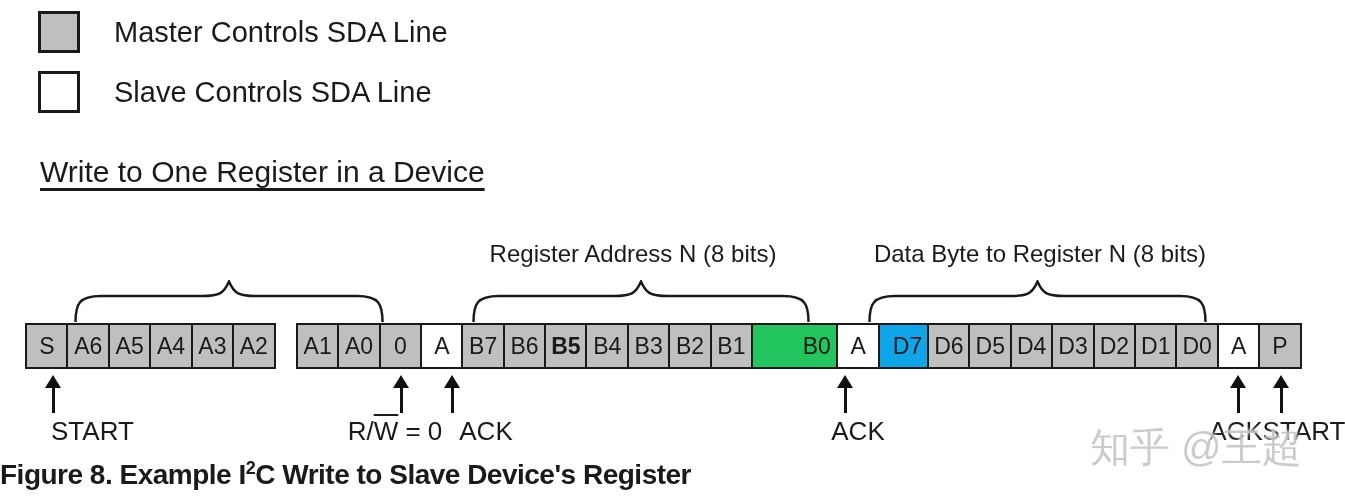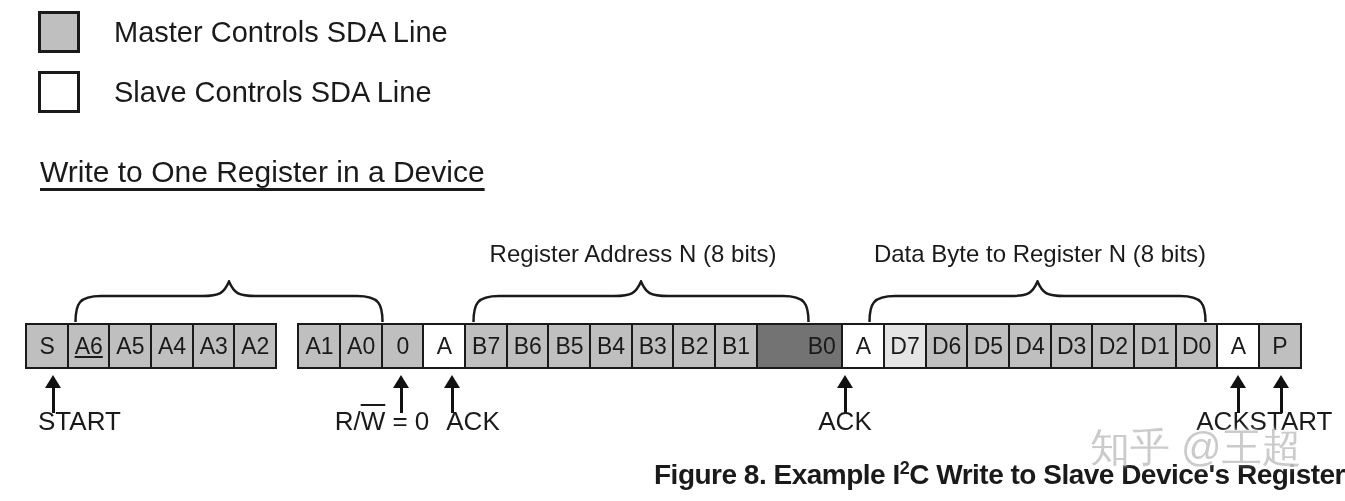--- a/index.html
+++ b/index.html
@@ -30,26 +30,26 @@
   }
   .bit-cell:first-child{margin-left:0;}
   
   .up-arrow{position:absolute;top:375px;width:16px;height:38px;transform:translateX(-50%);}
   .up-arrow .head{
     width:0;height:0;margin:0 auto;
     border-left:8px solid transparent;border-right:8px solid transparent;
     border-bottom:13px solid #111;
   }
   .up-arrow .stem{width:3px;height:25px;background:#111;margin:0 auto;}
-  .anno-label{position:absolute;top:406px;font-size:26px;white-space:nowrap;z-index:2;}
+  .anno-label{position:absolute;top:416px;font-size:26px;white-space:nowrap;z-index:2;margin-left:13px;}
   .anno-label.centered{transform:translateX(-50%);}
   .ovl{text-decoration:overline;}
   
   .caption{
-    position:absolute;left:0;top:459px;width:100%;text-align:right;
+    position:absolute;left:0;top:459px;width:100%;text-align:left;
     font-size:28px;font-weight:bold;letter-spacing:-0.5px;
   }
   .caption sup{font-size:18px;vertical-align:super;line-height:0;}
   
   .watermark{
     position:absolute;left:1090px;top:420px;font-size:40px;z-index:5;
     text-shadow:0 0 3px #ffffff,0 0 6px #ffffff;opacity:0.9;white-space:nowrap;
   }
 </style>
 </head>
@@ -77,39 +77,39 @@
       </svg>
       <svg width="338" height="42" class="brace" style="left: 472px;">
         <path d="M 1.5 42 C 1.5 24 5 16 27 16 L 142 16 C 160 16 164 13 169 1.5 C 174 13 178 16 196 16 L 311 16 C 333 16 336.5 24 336.5 42" fill="none" stroke="#1a1a1a" stroke-width="2.5" stroke-linecap="round"></path>
       </svg>
       <svg width="339" height="42" class="brace" style="left: 868px;">
         <path d="M 1.5 42 C 1.5 24 5 16 27 16 L 142.5 16 C 160.5 16 164.5 13 169.5 1.5 C 174.5 13 178.5 16 196.5 16 L 312 16 C 334 16 337.5 24 337.5 42" fill="none" stroke="#1a1a1a" stroke-width="2.5" stroke-linecap="round"></path>
       </svg>
     </div>
   <div id="bit-row">
       <div class="bit-cell" style="background: rgb(191, 191, 191);">S</div>
-      <div class="bit-cell" style="background: rgb(191, 191, 191); text-decoration: underline;">A6</div>
+      <div class="bit-cell" style="background: rgb(191, 191, 191);">A6</div>
       <div class="bit-cell" style="background: rgb(191, 191, 191);">A5</div>
       <div class="bit-cell" style="background: rgb(191, 191, 191);">A4</div>
       <div class="bit-cell" style="background: rgb(191, 191, 191);">A3</div>
       <div class="bit-cell" style="background: rgb(191, 191, 191);">A2</div>
       <div class="bit-cell" style="background: rgb(191, 191, 191); margin-left: 20px;">A1</div>
       <div class="bit-cell" style="background: rgb(191, 191, 191);">A0</div>
       <div class="bit-cell" style="background: rgb(191, 191, 191);">0</div>
       <div class="bit-cell" style="background: rgb(255, 255, 255);">A</div>
       <div class="bit-cell" style="background: rgb(191, 191, 191);">B7</div>
       <div class="bit-cell" style="background: rgb(191, 191, 191);">B6</div>
-      <div class="bit-cell" style="background: rgb(191, 191, 191);">B5</div>
+      <div class="bit-cell" style="background: rgb(191, 191, 191); font-weight: bold;">B5</div>
       <div class="bit-cell" style="background: rgb(191, 191, 191);">B4</div>
       <div class="bit-cell" style="background: rgb(191, 191, 191);">B3</div>
       <div class="bit-cell" style="background: rgb(191, 191, 191);">B2</div>
       <div class="bit-cell" style="background: rgb(191, 191, 191);">B1</div>
-      <div class="bit-cell" style="background: #737373; padding-left: 44px;">B0</div>
+      <div class="bit-cell" style="background: #22c55e; padding-left: 44px;">B0</div>
       <div class="bit-cell" style="background: rgb(255, 255, 255);">A</div>
-      <div class="bit-cell" style="background: #e5e5e5;">D7</div>
+      <div class="bit-cell" style="background: #0ea5e9; padding-left: 8px;">D7</div>
       <div class="bit-cell" style="background: rgb(191, 191, 191);">D6</div>
       <div class="bit-cell" style="background: rgb(191, 191, 191);">D5</div>
       <div class="bit-cell" style="background: rgb(191, 191, 191);">D4</div>
       <div class="bit-cell" style="background: rgb(191, 191, 191);">D3</div>
       <div class="bit-cell" style="background: rgb(191, 191, 191);">D2</div>
       <div class="bit-cell" style="background: rgb(191, 191, 191);">D1</div>
       <div class="bit-cell" style="background: rgb(191, 191, 191);">D0</div>
       <div class="bit-cell" style="background: rgb(255, 255, 255);">A</div>
       <div class="bit-cell" style="background: rgb(191, 191, 191);">P</div>
     </div>

